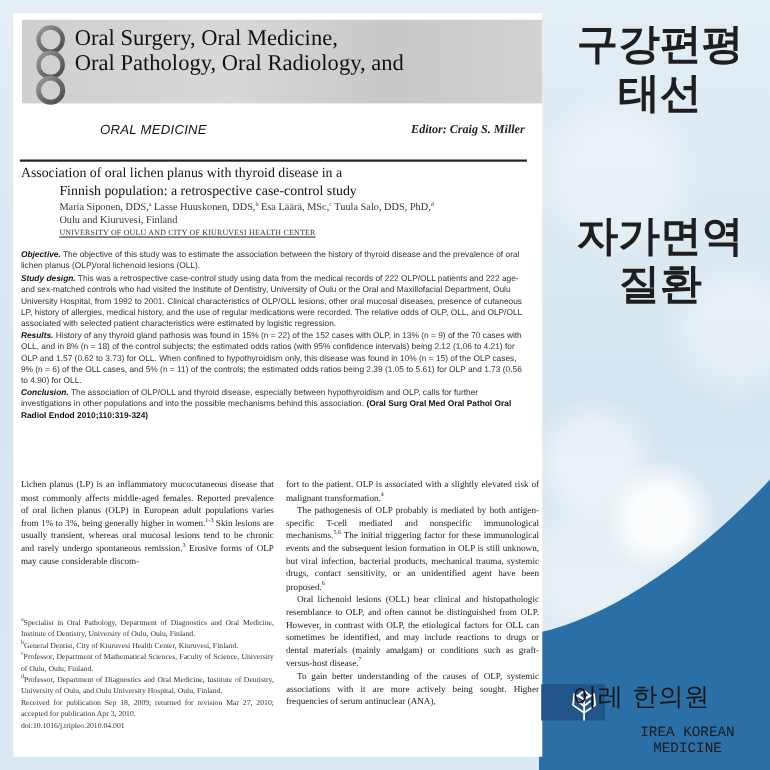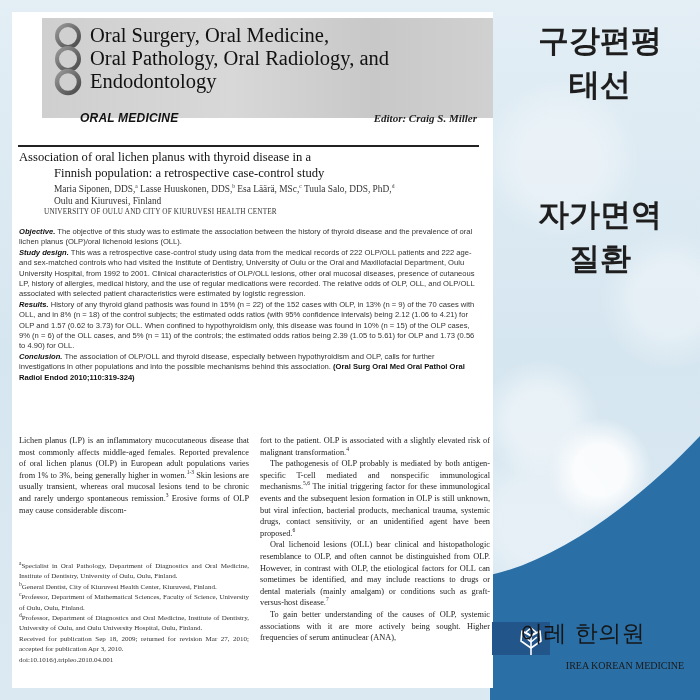--- a/index.html
+++ b/index.html
@@ -19,52 +19,51 @@
       radial-gradient(circle at 670px 300px, rgba(255,255,255,0.35) 0 35px, rgba(255,255,255,0) 70px),
       radial-gradient(circle at 540px 520px, rgba(255,255,255,0.35) 0 40px, rgba(255,255,255,0) 80px),
       linear-gradient(180deg, #e3eef5 0%, #d6e6f0 50%, #dbe9f2 100%);
   }
   .swoosh { position: absolute; inset: 0; }
   .paper {
     position: absolute; left: 12px; top: 12px; width: 481px; height: 676px;
     background: #ffffff; overflow: hidden;
   }
   .banner {
-    position: absolute; left: 8px; top: 6px; width: 473px; height: 100px;
+    position: absolute; left: 8px; top: 6px; width: 473px; height: 76px;
     background: linear-gradient(90deg, #cfcfcf 0%, #d8d8d8 40%, #c8c8c8 70%, #d2d2d2 100%);
-    margin-left: 22px;
   }
   .rings { position: absolute; left: 8px; top: 4px; }
   .journal-title {
     position: absolute; left: 48px; top: 6px;
     font-family: "Liberation Serif", serif; font-size: 20.5px; line-height: 23px; color: #111;
   }
   .section-label {
-    position: absolute; left: 68px; top: 99px;
-    font-family: "Liberation Sans", sans-serif; font-weight: bold; font-style: italic;
+    position: absolute; left: 79px; top: 99px;
+    font-family: "Liberation Sans", sans-serif; font-weight: normal; font-style: italic;
     font-size: 12px; color: #111; letter-spacing: 0.2px;
   }
   .editor {
     position: absolute; right: 16px; top: 100px;
     font-family: "Liberation Serif", serif; font-style: italic; font-weight: bold;
     font-size: 11px; color: #222; margin-left: 28px;
   }
   .rule { position: absolute; left: 6px; top: 133px; width: 461px; height: 2px; background: #222; }
   .article-title {
     position: absolute; left: 7px; top: 137px; width: 470px;
     font-family: "Liberation Serif", serif; font-weight: normal; font-size: 12.6px; line-height: 16px; color: #111;
   }
   .article-title .l2 { display: block; padding-left: 35px; }
   .authors {
     position: absolute; left: 42px; top: 171px; width: 420px;
     font-size: 9.4px; line-height: 12px; color: #333;
   }
   .affil-line {
-    position: absolute; left: 32px; top: 196px;
-    font-size: 7.2px; color: #333; letter-spacing: 0.2px;
+    position: absolute; left: 42px; top: 196px;
+    font-size: 7.2px; color: #333; letter-spacing: 0.2px; text-decoration: underline;
   }
   .abstract {
     position: absolute; left: 7px; top: 215px; width: 463px;
     font-family: "Liberation Sans", sans-serif; font-size: 7.6px; line-height: 10.4px; color: #333;
     text-align: left;
   }
   .abstract p { margin: 0; }
   .abstract .head { font-weight: bold; font-style: italic; color: #111; }
   .abstract .cite { font-weight: bold; color: #111; }
   .col {
@@ -79,36 +78,36 @@
   .footnotes {
     position: absolute; left: 7px; top: 549px; width: 230px;
     font-size: 7px; line-height: 10.4px; color: #333; text-align: justify;
   }
   .footnotes p { margin: 0; }
   .pubinfo { margin-top: 0; }
   
   .headline {
     position: absolute; left: 500px; width: 200px; text-align: center;
     font-family: "DejaVu Sans", sans-serif; font-weight: bold; color: #1e1e1e;
-    font-size: 31px; line-height: 44px;
+    font-size: 38px; line-height: 44px;
   }
   .headline.h1 { top: 18px; }
   .headline.h2 { top: 192px; }
   .logo-box {
     position: absolute; left: 492px; top: 622px; width: 58px; height: 33px;
     background: #22558a;
   }
   .logo-icon { position: absolute; left: 518px; top: 626px; }
   .logo-kr {
     position: absolute; left: 520px; top: 618px;
     font-family: "DejaVu Sans", sans-serif; font-size: 23px; color: #151515; letter-spacing: 0.5px;
   }
   .logo-en {
     position: absolute; left: 555px; top: 658px; width: 140px; text-align: center;
-    font-family: Liberation Serif, serif; font-size: 10px; color: #1a1a1a; line-height: 15px;
+    font-family: Liberation Mono, monospace; font-size: 13px; color: #1a1a1a; line-height: 15px;
   }
 </style>
 </head>
 <body>
 
 <div class="bg"></div>
 <svg class="swoosh" width="700" height="700">
   <path d="M700 436 C 640 500, 560 560, 490 575 L 490 700 L 700 700 Z" fill="#2a6fa5"></path>
 </svg>
 
@@ -122,21 +121,20 @@
             <stop offset="1" stop-color="#4a4a4a"></stop>
         </linearGradient>
       </defs>
       <circle cx="18" cy="14" r="11" fill="none" stroke="url(#rg)" stroke-width="4"></circle>
       <circle cx="18" cy="37" r="11" fill="none" stroke="url(#rg)" stroke-width="4"></circle>
       <circle cx="18" cy="60" r="11" fill="none" stroke="url(#rg)" stroke-width="4.5"></circle>
     </svg>
     <div class="journal-title">
       <div>Oral Surgery, Oral Medicine,</div>
       <div>Oral Pathology, Oral Radiology, and</div>
-      <div>Endodontology</div>
     </div>
   </div>
 
   <div class="section-label">ORAL MEDICINE</div>
   <div class="editor">Editor: Craig S. Miller</div>
   <div class="rule"></div>
 
   <div class="article-title">
     <span>Association of oral lichen planus with thyroid disease in a</span>
     <span class="l2">Finnish population: a retrospective case-control study</span>

